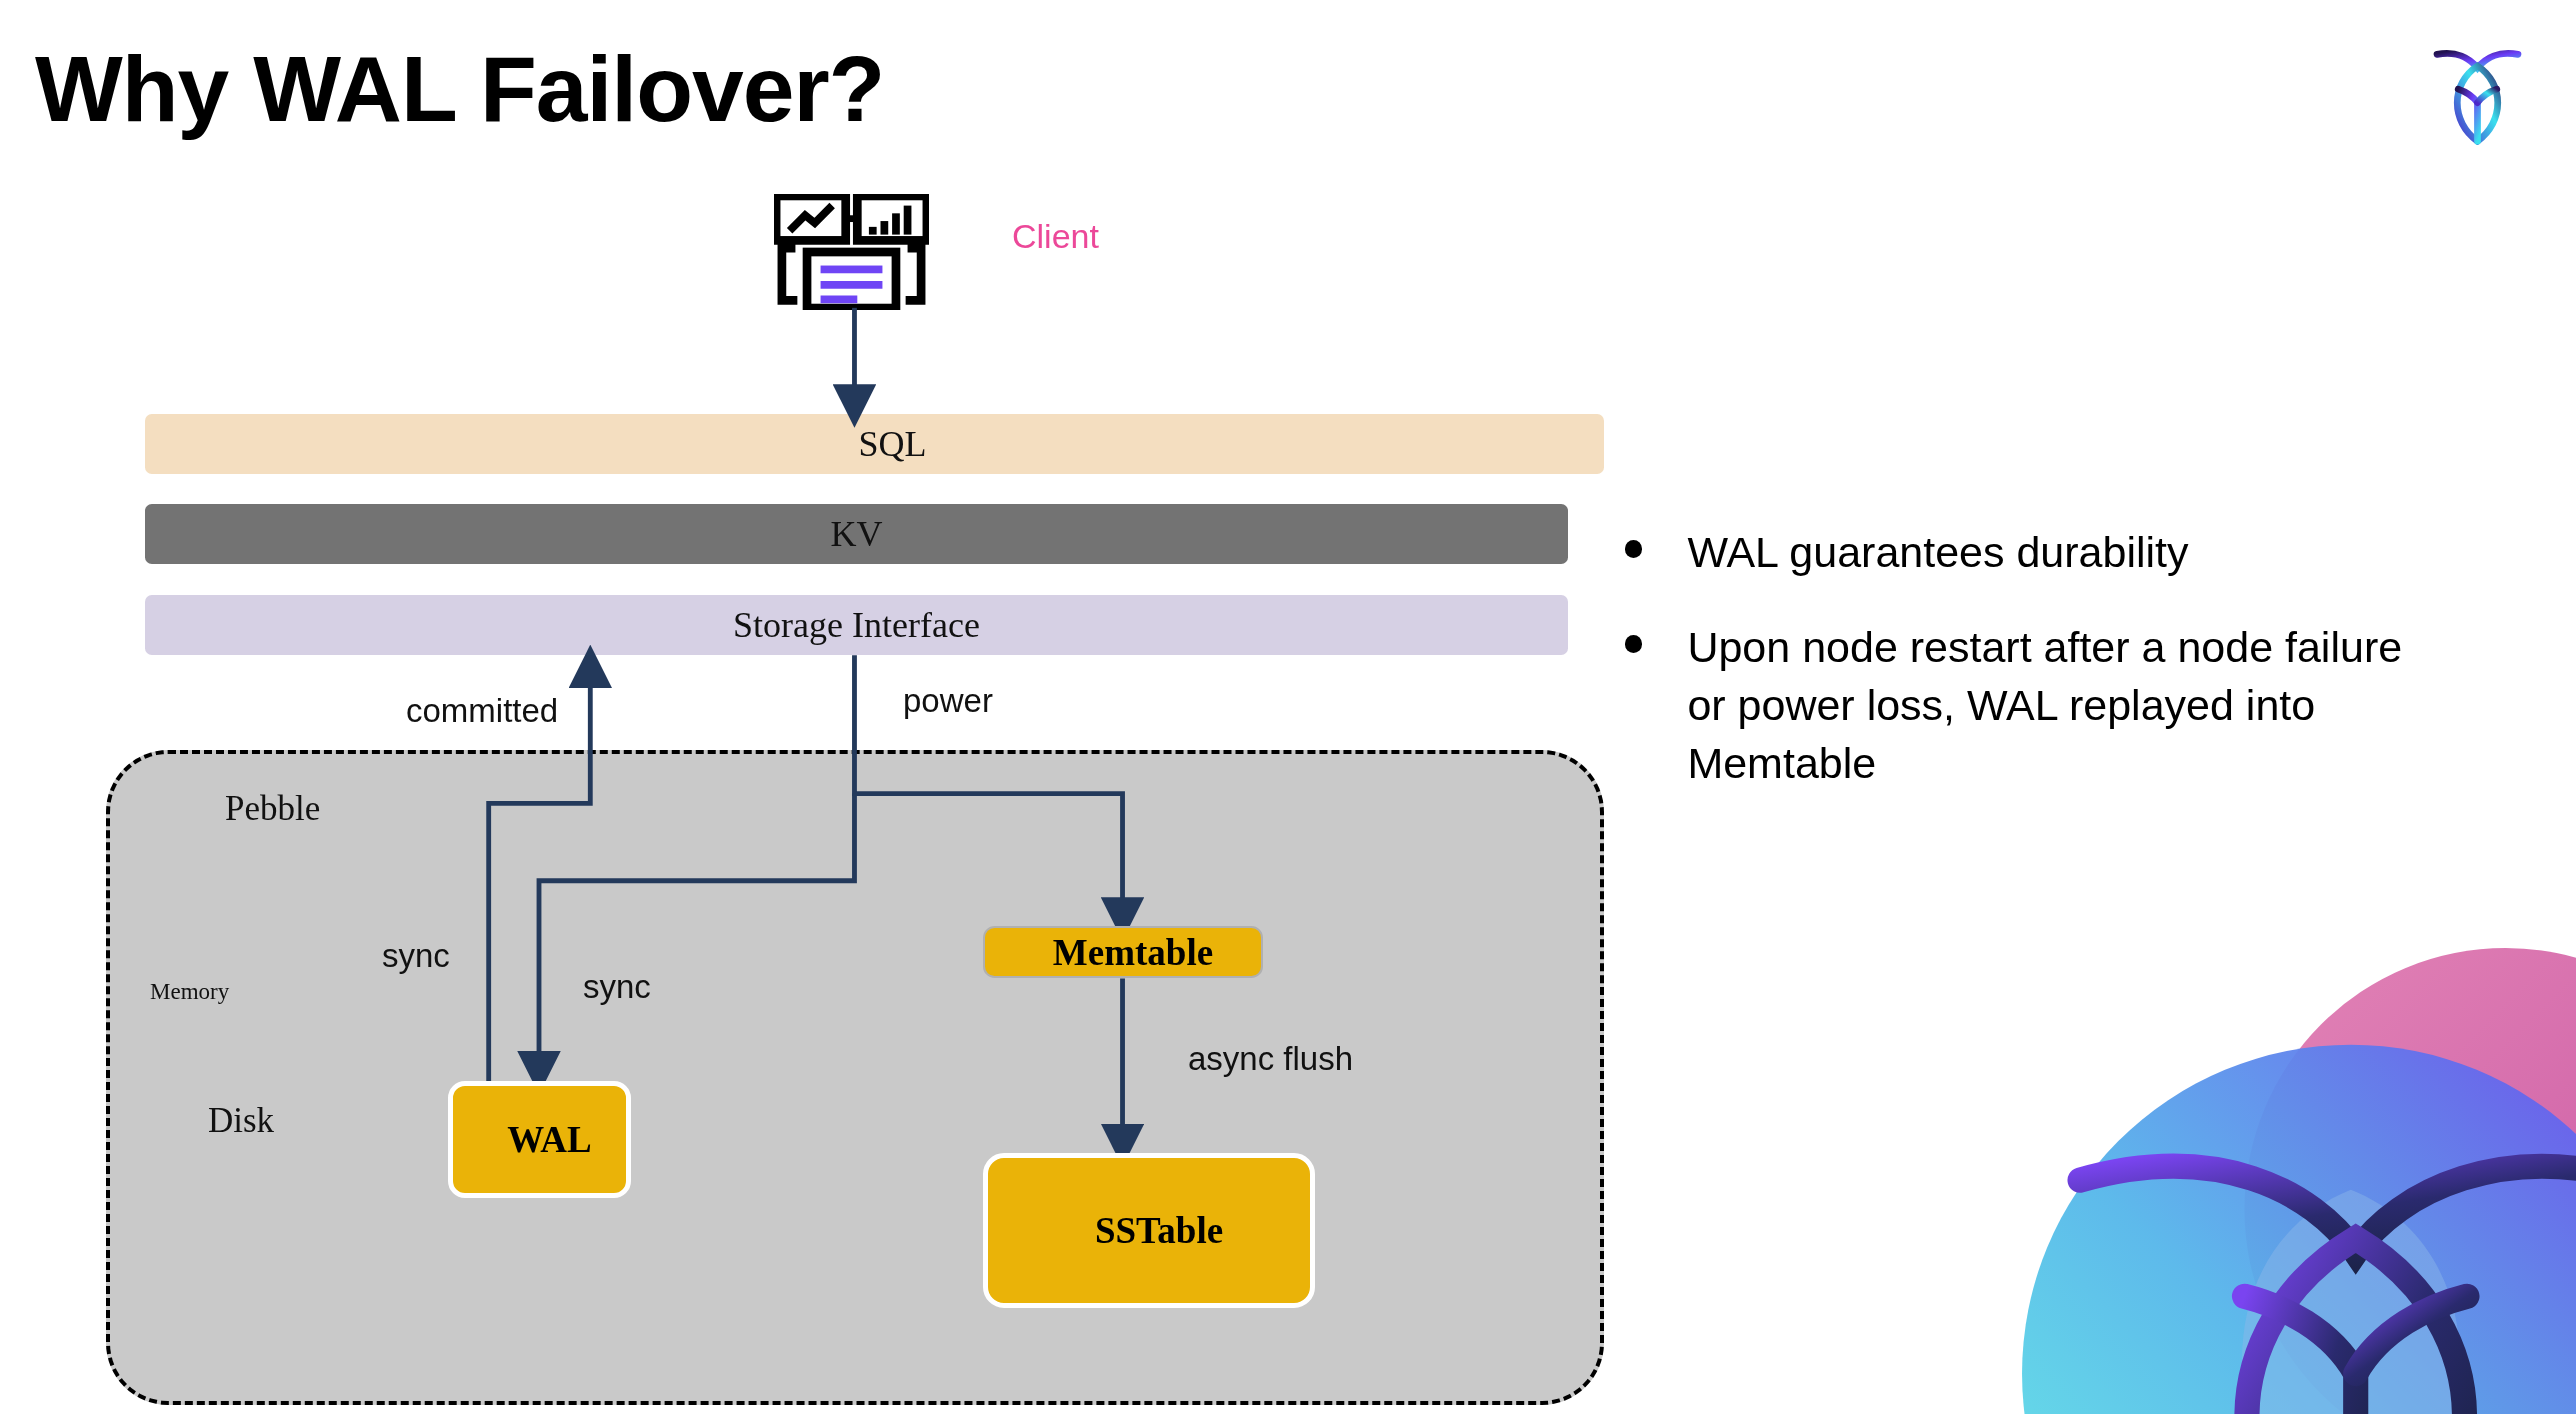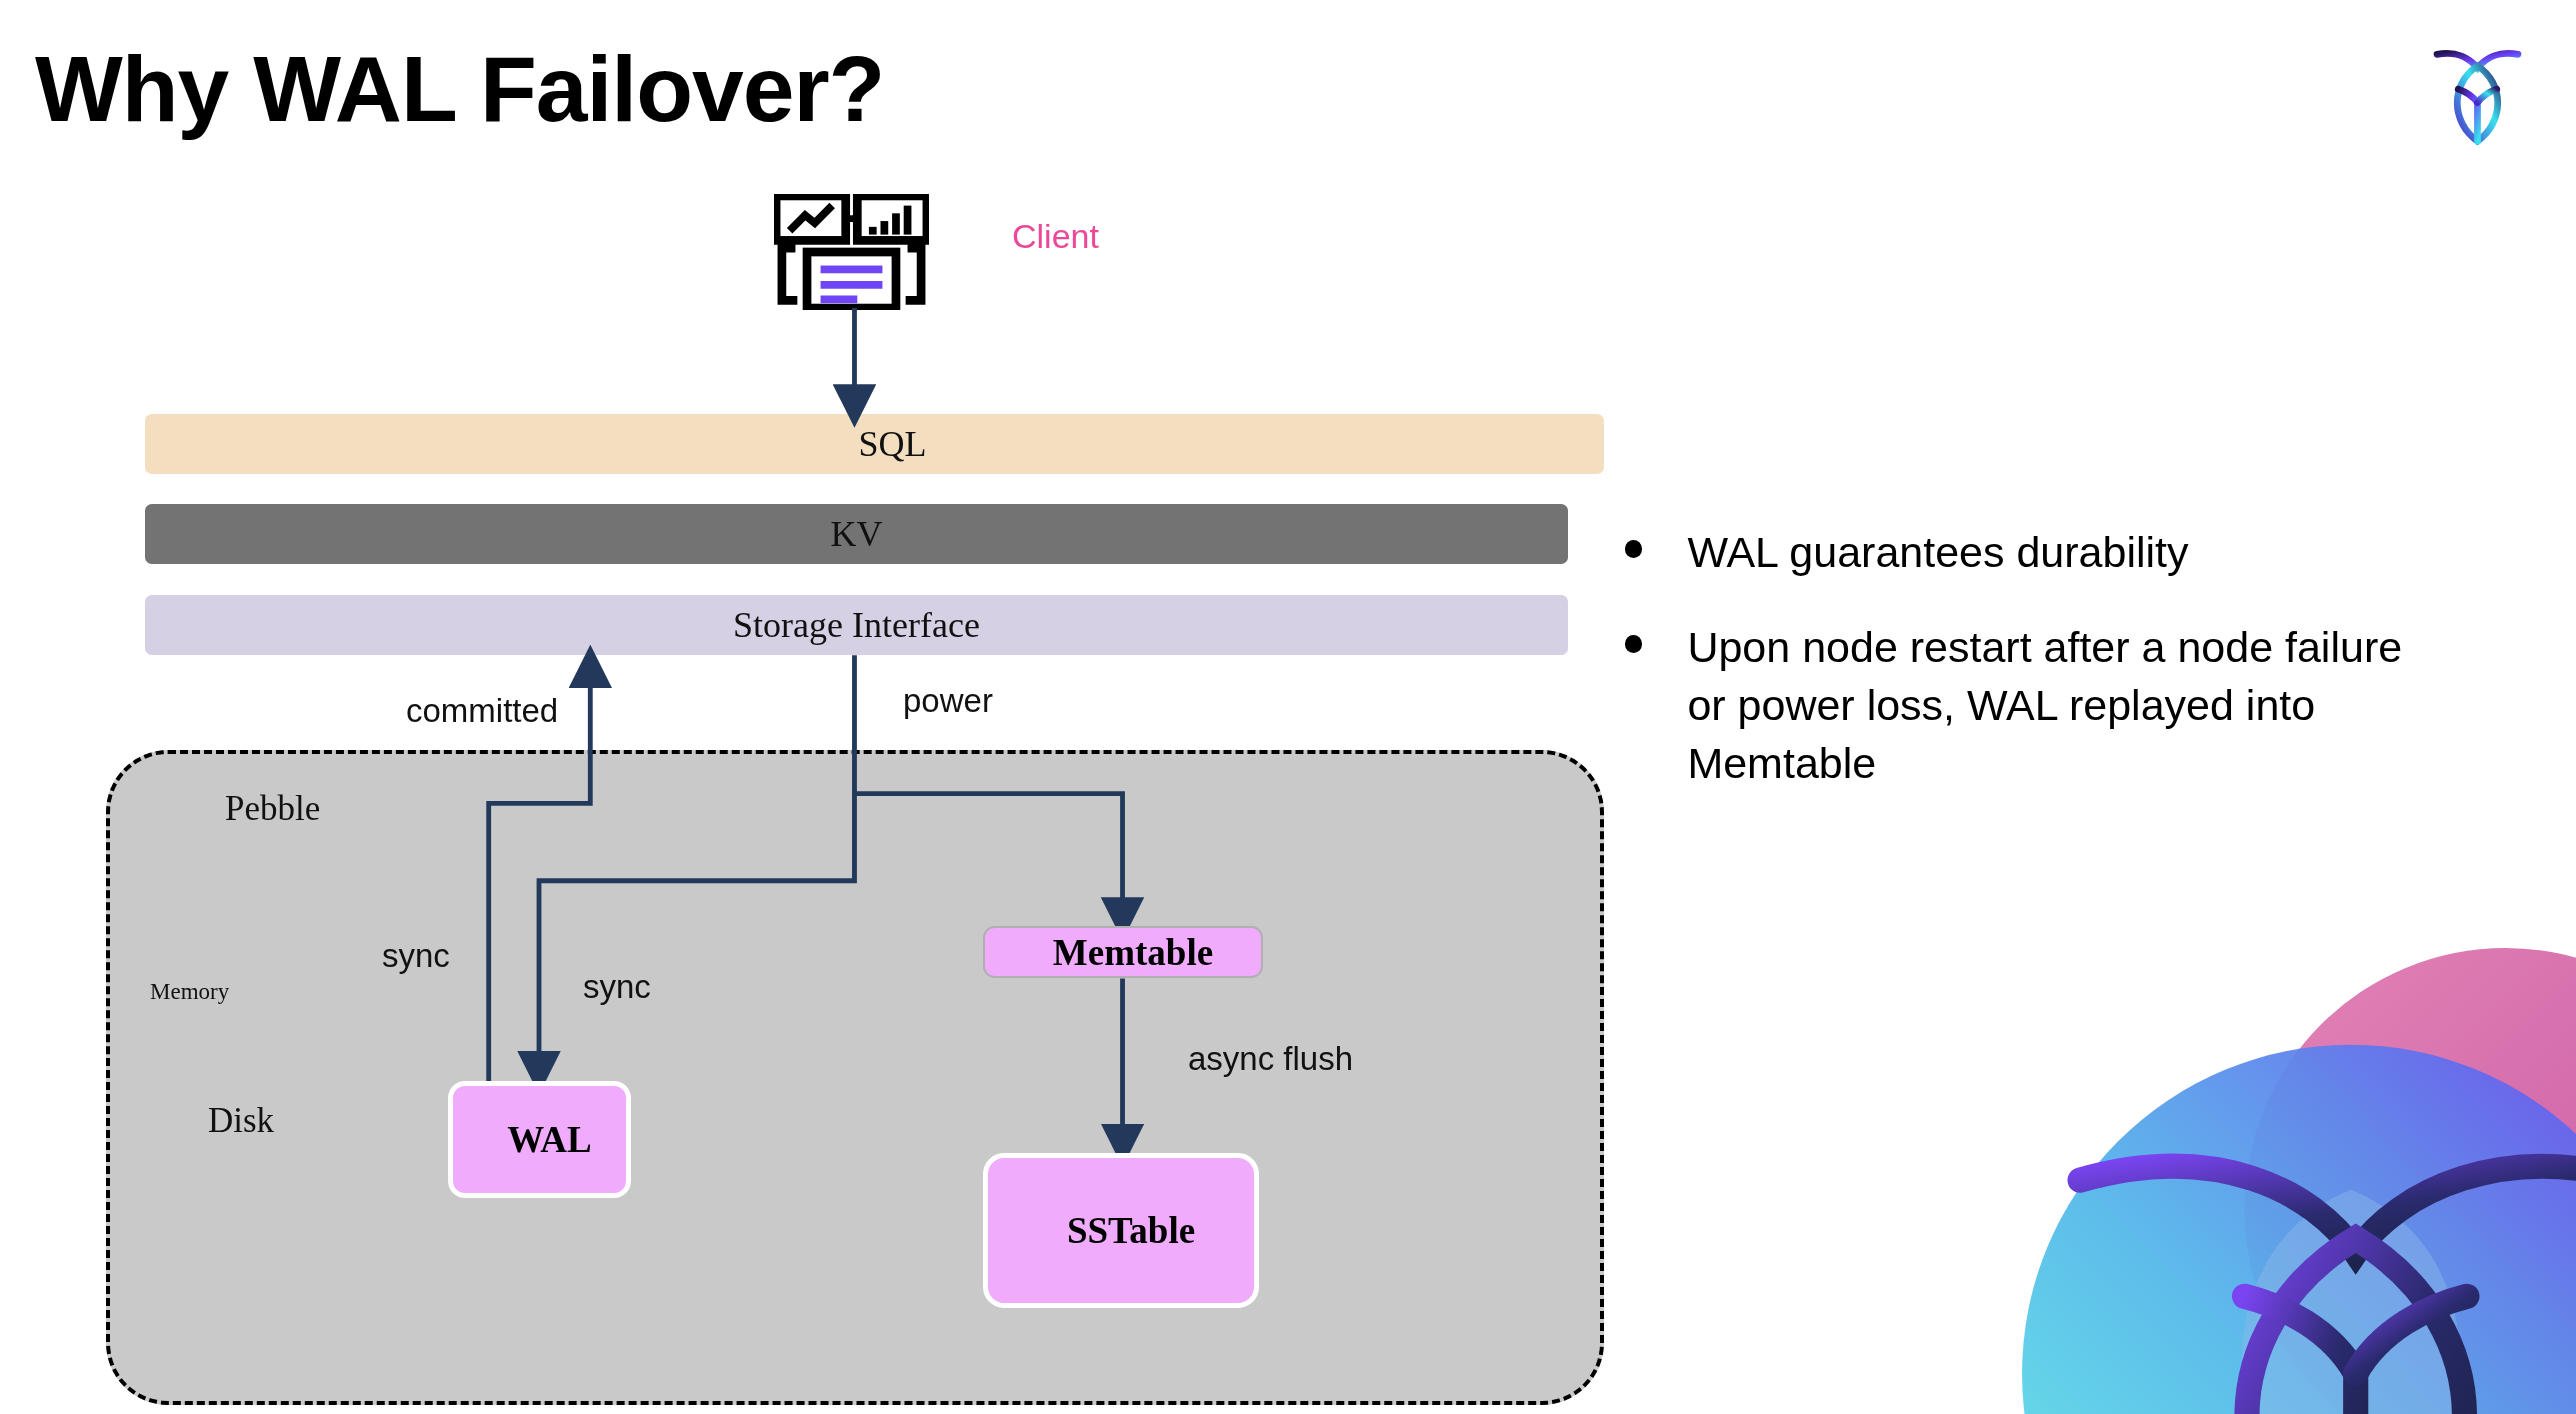--- a/index.html
+++ b/index.html
@@ -38,27 +38,27 @@
           border:4.8px dashed #000;border-radius:62px;background:#c9c9c9;box-sizing:border-box;}
   #pebble-label{position:absolute;left:225px;top:789px;font-size:35px;
                 font-family:"Liberation Serif",serif;color:#111;}
   #memory-label{position:absolute;left:150px;top:979px;font-size:23px;
                 font-family:"Liberation Serif",serif;color:#111;}
   #disk-label{position:absolute;left:208px;top:1101px;font-size:35px;
               font-family:"Liberation Serif",serif;color:#111;}
 
   
   .node{position:absolute;display:flex;align-items:center;justify-content:center;
-        background:#f0abfc;font-family:"Liberation Serif",serif;font-weight:bold;
+        background:#eab308;font-family:"Liberation Serif",serif;font-weight:bold;
         color:#000;box-sizing:border-box;padding-left:20px;}
   #node-memtable{left:983px;top:926px;width:280px;height:52px;border-radius:11.6px;
                  border:2.9px solid #b0b0b0;font-size:37px;}
   #node-wal{left:448px;top:1081px;width:183px;height:117px;border-radius:17px;
             border:5.8px solid #ffffff;font-size:37px;}
-  #node-sstable{left:983px;top:1153px;width:276px;height:155px;border-radius:21px;
+  #node-sstable{left:983px;top:1153px;width:332px;height:155px;border-radius:21px;
                 border:5.8px solid #ffffff;font-size:37px;}
 
   
   .elabel{position:absolute;font-family:"Liberation Sans",sans-serif;font-size:33px;color:#111;}
   #lbl-committed{left:406px;top:692px;}
   #lbl-commit{left:903px;top:682px;}
   #lbl-sync-1{left:382px;top:937px;}
   #lbl-sync-2{left:583px;top:968px;}
   #lbl-asyncflush{left:1188px;top:1040px;}
 

